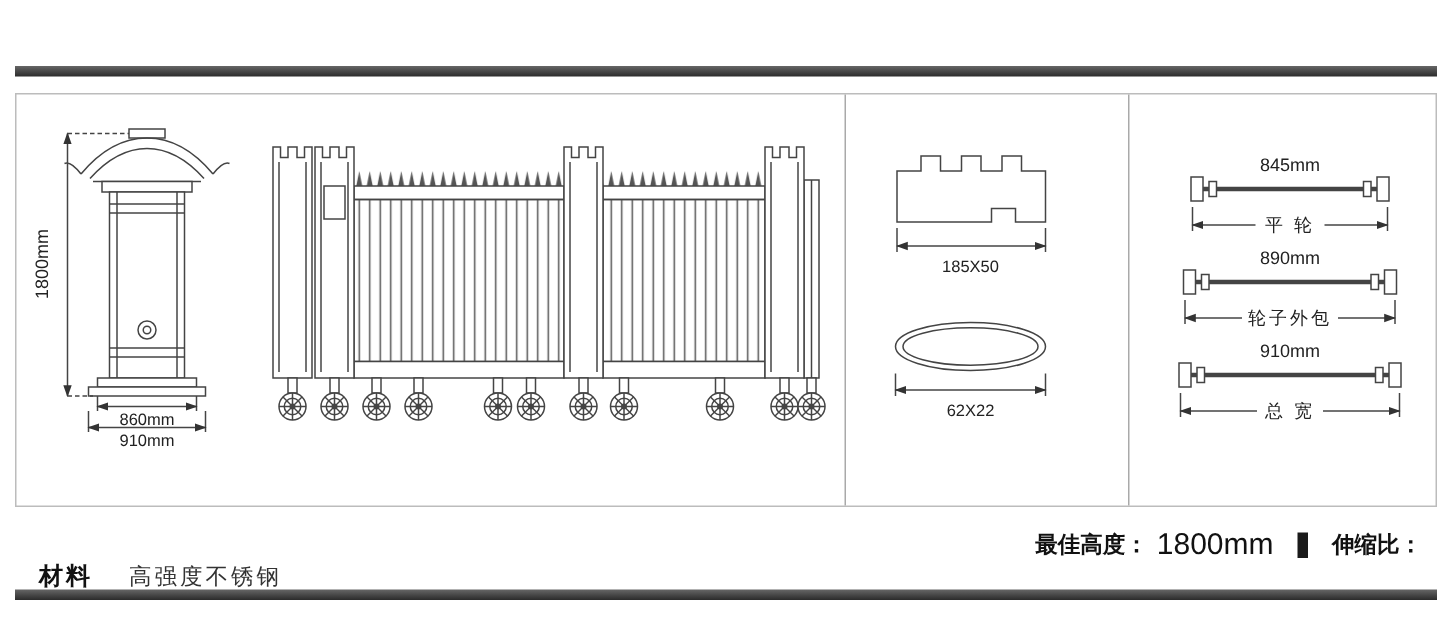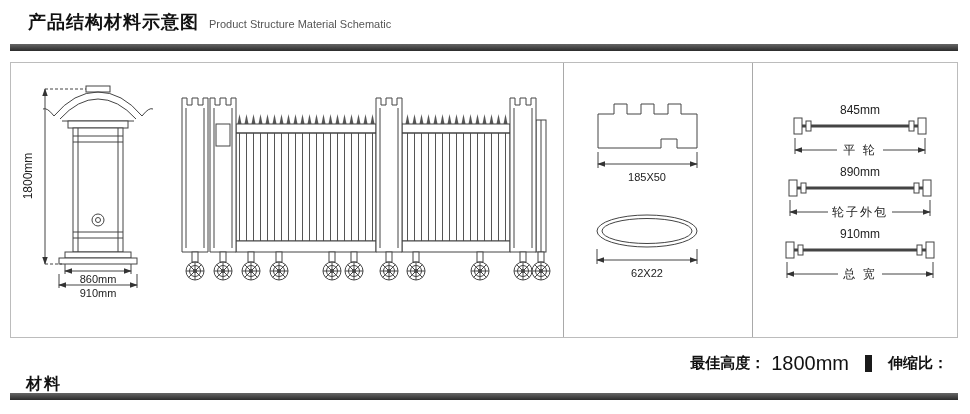--- a/index.html
+++ b/index.html
@@ -29,24 +29,20 @@
   svg { overflow:visible; }
   svg text.dim  { font-size:11px; fill:#222; }
   svg text.dim2 { font-size:12px; fill:#222; }
   svg text.lbl  { font-size:12px; fill:#222; letter-spacing:2px; }
 </style>
 </head>
 <body>
 
 <div class="page">
 
-  <div class="header">
-    <span class="title-zh">产品结构材料示意图</span>
-    <span class="title-en">Product Structure Material Schematic</span>
-  </div>
   <div class="bar top"></div>
 
   <div class="main-box"></div>
   <div class="vdivider" style="left:563px"></div>
   <div class="vdivider" style="left:752px"></div>
 
   <svg class="drawing" style="left:18px;top:64px" width="162" height="245" viewBox="0 0 162 245">
     <defs>
       <marker id="postArr" viewBox="0 0 10 10" refX="9" refY="5" markerWidth="8" markerHeight="8" orient="auto-start-reverse">
         <path d="M0,1.5 L10,5 L0,8.5 z" fill="#333"></path>
@@ -230,20 +226,21 @@
       <line x1="168" y1="166" x2="168" y2="182"></line>
       <line x1="22" y1="178" x2="168" y2="178" marker-start="url(#axArr)" marker-end="url(#axArr)"></line>
     </g>
     <rect x="73" y="171" width="44" height="14" fill="#fff"></rect>
     <text class="lbl" text-anchor="middle" x="95" y="182">总 宽</text>
   </svg>
 
   <div class="footer">
     <div class="material">
       <span class="material-label">材料</span>
+      <span class="material-value">高强度不锈钢</span>
     </div>
     <div class="specs">
       <span class="spec-label">最佳高度：</span>
       <span class="spec-value">1800mm</span>
       <span class="sep"></span>
       <span class="spec-label">伸缩比：</span>
     </div>
   </div>
 
   <div class="bar bottom"></div>

